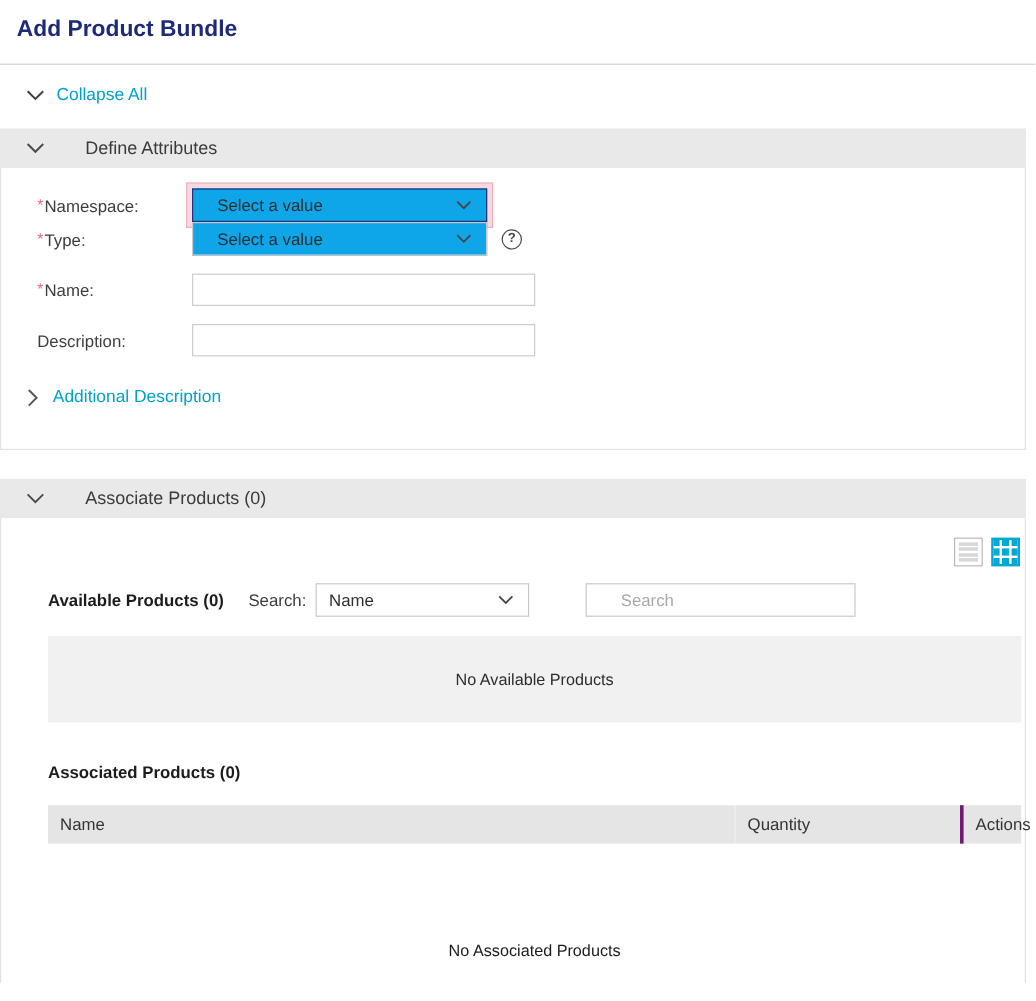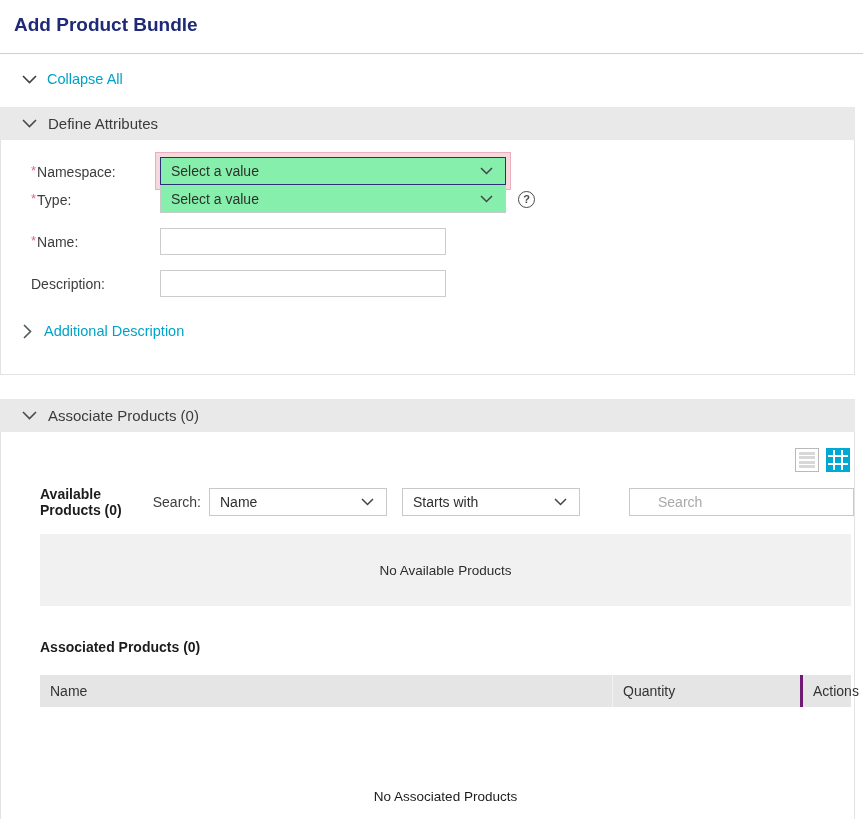--- a/index.html
+++ b/index.html
@@ -40,21 +40,21 @@
   
   .panel { width: 855px; }
   .section1 { margin-top: 18px; }
   .section2 { margin-top: 24px; }
   .section-header {
     height: 33px;
     background: #e9e9e9;
     display: flex;
     align-items: center;
     padding-left: 22px;
-    gap: 11px;
+    gap: 34px;
     cursor: pointer;
   }
   .section-title {
     font-size: 15px;
     color: #3b3b3b;
   }
   .panel-body {
     background: #fff;
     border: 1px solid #e2e2e2;
     border-top: none;
@@ -71,28 +71,28 @@
     font-size: 14px;
     color: #3d3d3d;
   }
   .req {
     color: #e4657a;
     font-size: 13px;
     margin-right: 1px;
     vertical-align: 2px;
   }
   .select-box {
-    width: 346px;
+    width: 246px;
     height: 28px;
-    background: #86efac;
+    background: #0ea5e9;
     border: 1px solid #c9c9c9;
     display: flex;
     align-items: center;
     justify-content: space-between;
-    padding: 0 12px 0 10px;
+    padding: 0 12px 0 20px;
     font-size: 14px;
     color: #2f2f2f;
     cursor: pointer;
   }
   .select-box.focused {
     border: 1px solid #2b2f77;
     box-shadow: 0 0 0 4px #f6d9df, 0 0 0 5px #ecb0bd;
   }
   .text-input {
     width: 286px;
@@ -376,26 +376,20 @@
 
     <div class="available-row">
       <span class="bold-label">Available Products (0)</span>
       <span class="search-label">Search:</span>
       <div class="select-sm sel-field">
         <span>Name</span>
         <svg class="chev" width="13" height="8" viewBox="0 0 13 8">
             <polyline points="1,1 6.5,6.5 12,1" fill="none" stroke="#444444" stroke-width="1.5"></polyline>
           </svg>
       </div>
-      <div class="select-sm sel-operator">
-        <span>Starts with</span>
-        <svg class="chev" width="13" height="8" viewBox="0 0 13 8">
-            <polyline points="1,1 6.5,6.5 12,1" fill="none" stroke="#444444" stroke-width="1.5"></polyline>
-          </svg>
-      </div>
       <input class="search-input" type="text" placeholder="Search" style="">
     </div>
 
     <div class="empty-box">
       <span>No Available Products</span>
     </div>
 
     <div class="bold-label associated-label">Associated Products (0)</div>
 
     <div class="assoc-table-header">

